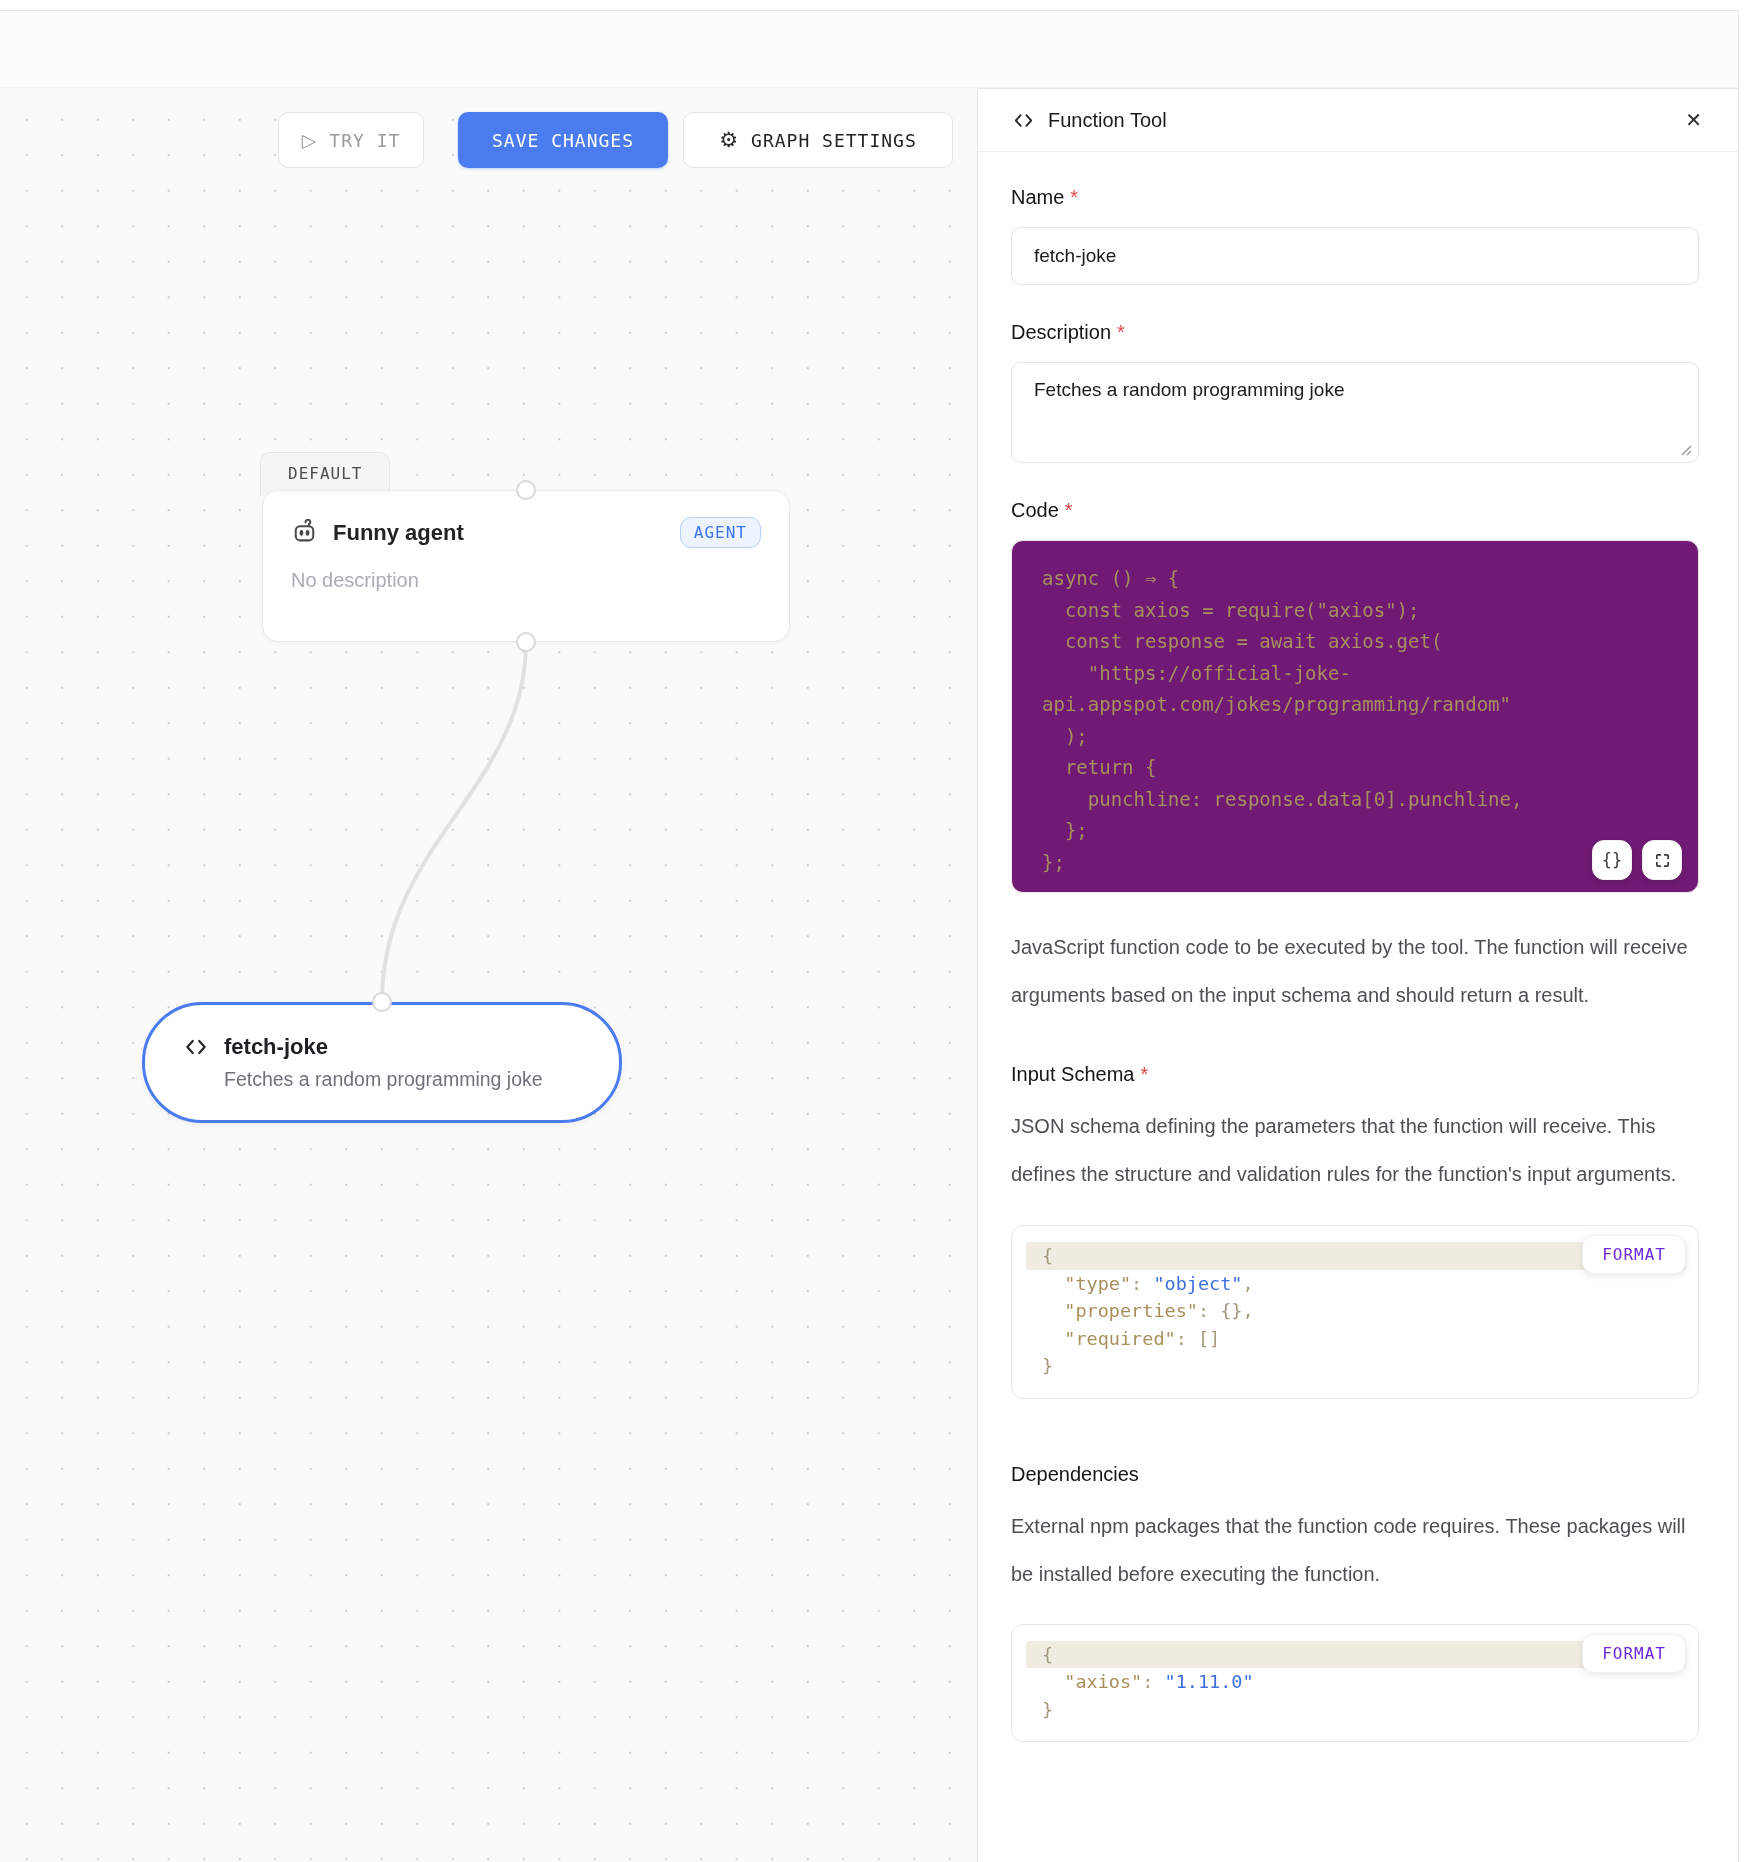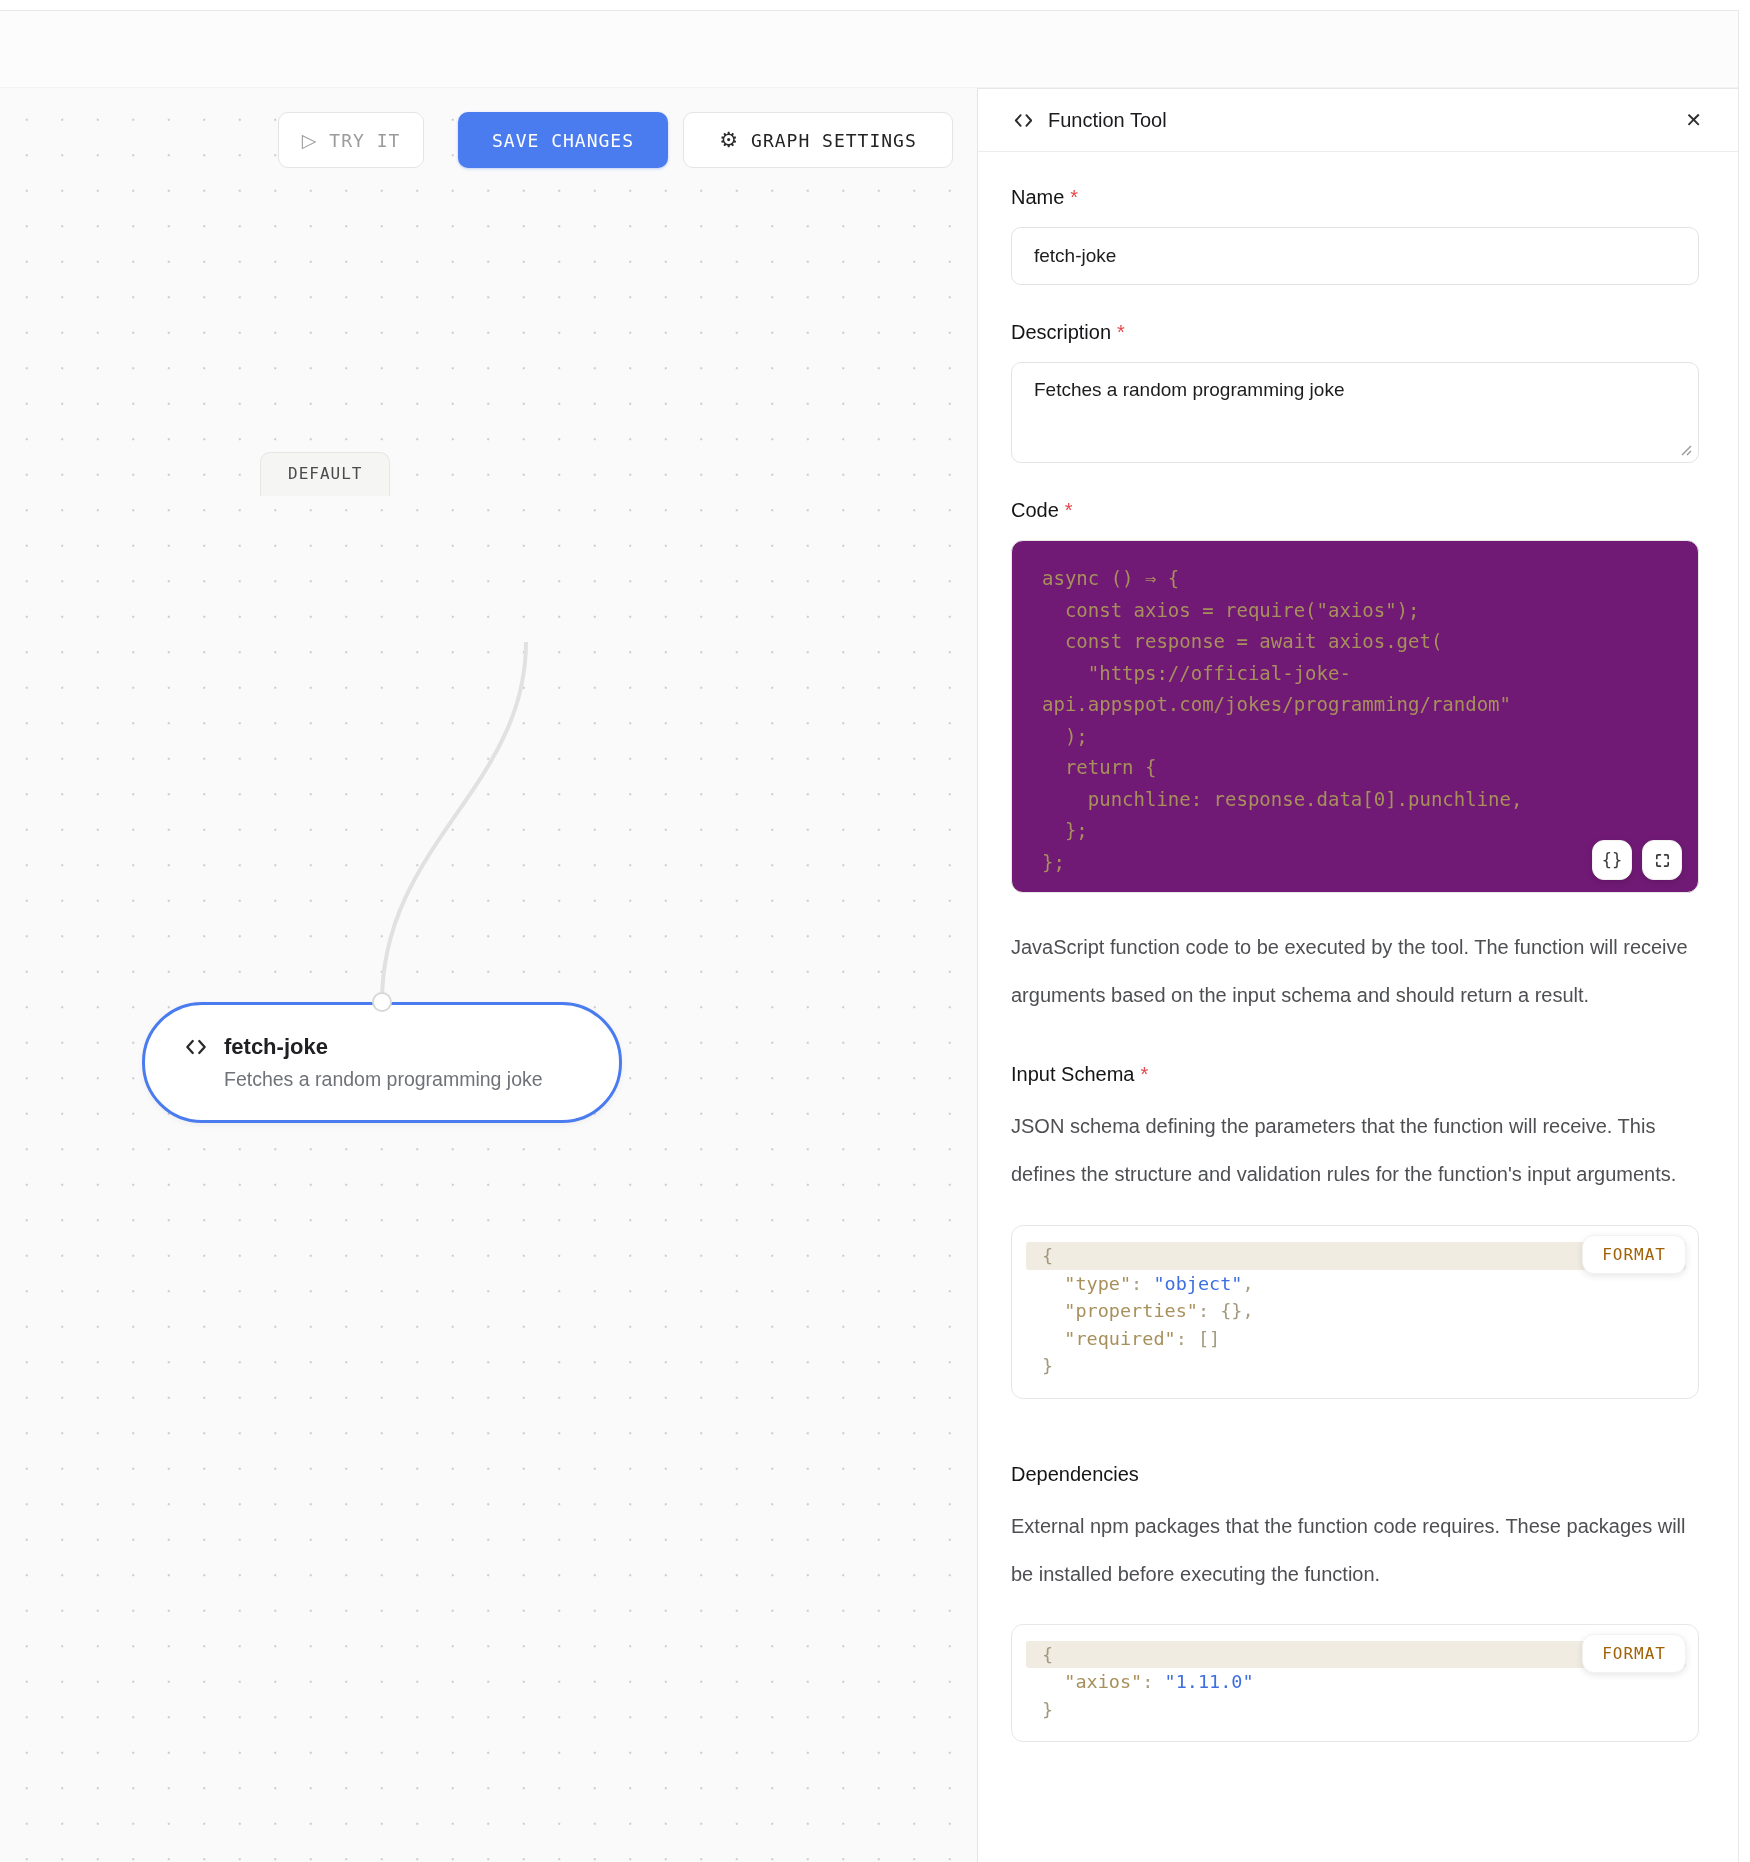--- a/index.html
+++ b/index.html
@@ -83,21 +83,21 @@
 
   .jsonbox{position:relative; border:1px solid #e7e7e5; border-radius:12px; background:#fff; padding:16px 0 18px 0; margin-top:27px;}
   .jsonbox .cl{font-size:18.5px; line-height:27.5px; padding-left:30px; color:var(--pun);}
   .jsonbox .cl.hl{background:var(--hl); margin:0 12px 0 14px; padding-left:16px; border-radius:3px;}
   .tok-key{color:var(--tan);}
   .tok-str{color:var(--strblue);}
   .tok-pun{color:var(--pun);}
   .tok-brace{color:#a39a7e;}
   .format-btn{position:absolute; top:9px; right:12px; padding:9px 19px; background:#fff; border:1px solid #f2f2f0;
     border-radius:12px; box-shadow:0 2px 7px rgba(0,0,0,.10);
-    font-family:"DejaVu Sans Mono","Liberation Mono",monospace; font-size:16px; letter-spacing:1px; color:#a16207; cursor:pointer; z-index:2;}
+    font-family:"DejaVu Sans Mono","Liberation Mono",monospace; font-size:16px; letter-spacing:1px; color:#6d28d9; cursor:pointer; z-index:2;}
   .deps-box{margin-top:26px;}
   .dep-label{margin-top:64px;}
   svg.icon{display:block;}
 </style>
 </head>
 <body>
 
 <div class="frame">
   <div class="topbar"></div>
 
@@ -116,20 +116,35 @@
       <button class="toolbar-btn btn-save">
         <span>SAVE CHANGES</span>
       </button>
       <button class="toolbar-btn btn-graph">
         <span class="gear">⚙</span>
         <span>GRAPH SETTINGS</span>
       </button>
 
       <div class="group-tab">DEFAULT</div>
 
+      <div class="node agent-node">
+        <span class="handle top"></span>
+        <div class="agent-row">
+          <svg class="icon" width="27" height="27" viewBox="0 0 24 24" fill="none" stroke="#4a4a48" stroke-width="1.8" stroke-linecap="round">
+            <path d="M16 6.4 V4.6 A2.1 2.1 0 1 0 12.9 2.8"></path>
+            <rect x="4.2" y="6.4" width="15.6" height="12.6" rx="4"></rect>
+            <rect x="8.6" y="10.6" width="1.4" height="3.4" rx="0.7" fill="#4a4a48"></rect>
+            <rect x="14" y="10.6" width="1.4" height="3.4" rx="0.7" fill="#4a4a48"></rect>
+          </svg>
+          <span class="agent-title">Funny agent</span>
+          <span class="agent-badge">AGENT</span>
+        </div>
+        <div class="agent-desc">No description</div>
+        <span class="handle bottom"></span>
+      </div>
 
       <div class="node tool-node">
         <span class="handle top"></span>
         <div class="tool-row">
           <svg class="icon" width="26" height="26" viewBox="0 0 24 24" fill="none" stroke="#2a2a2e" stroke-width="2.1" stroke-linecap="round" stroke-linejoin="round">
             <polyline points="9 6.5 4 12 9 17.5"></polyline>
             <polyline points="15 6.5 20 12 15 17.5"></polyline>
           </svg>
           <span class="tool-title">fetch-joke</span>
         </div>

